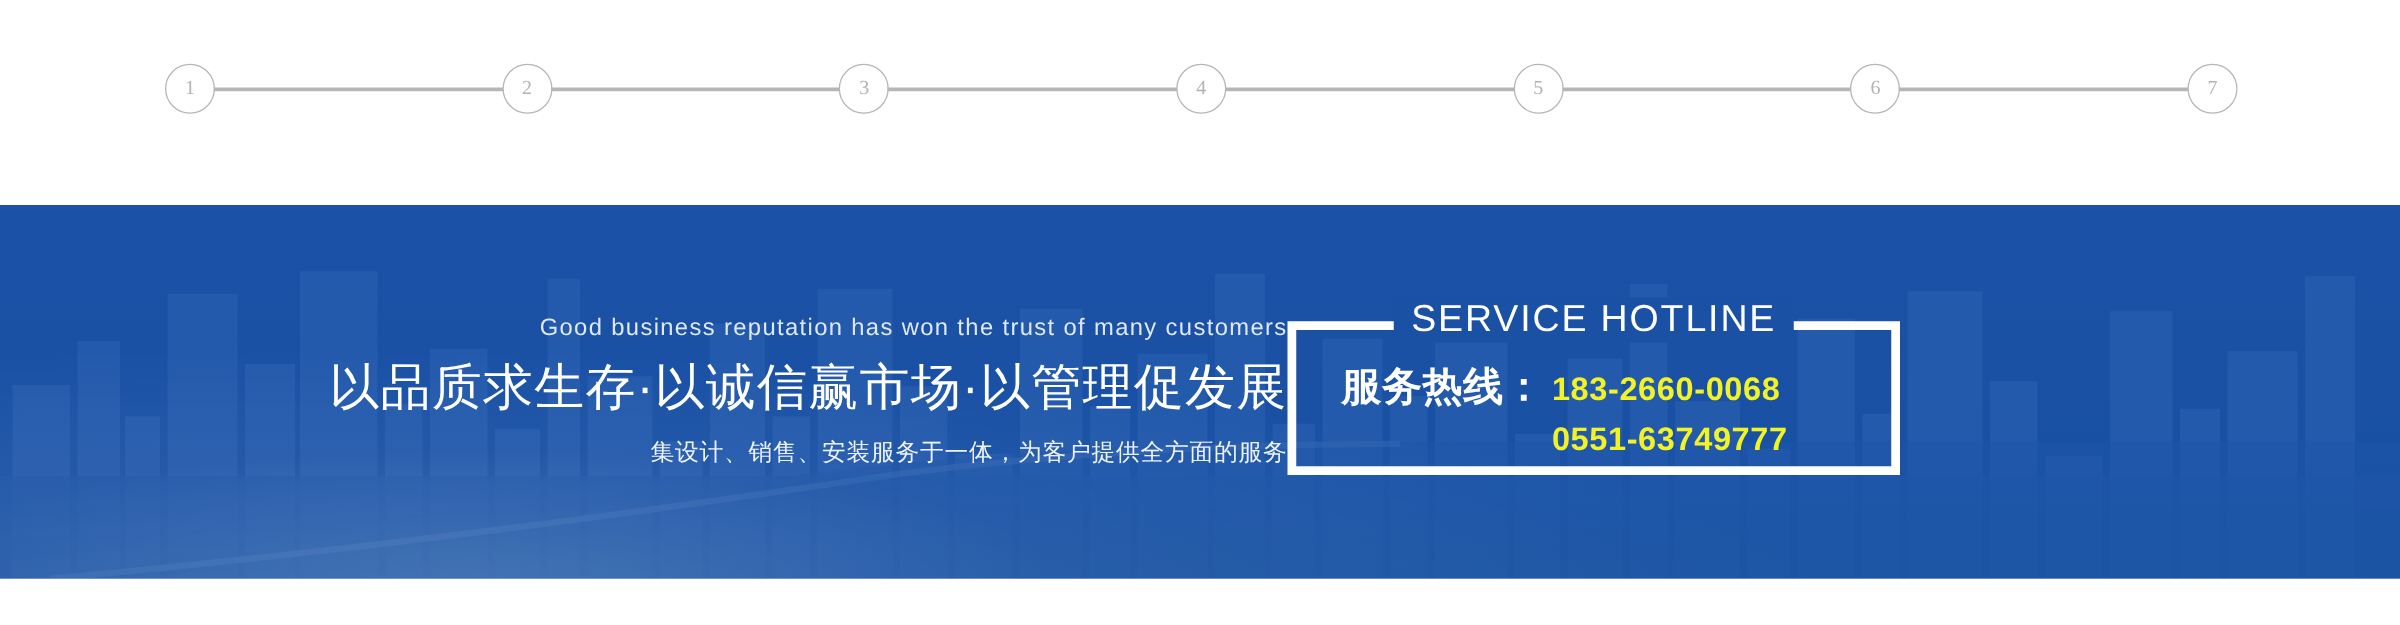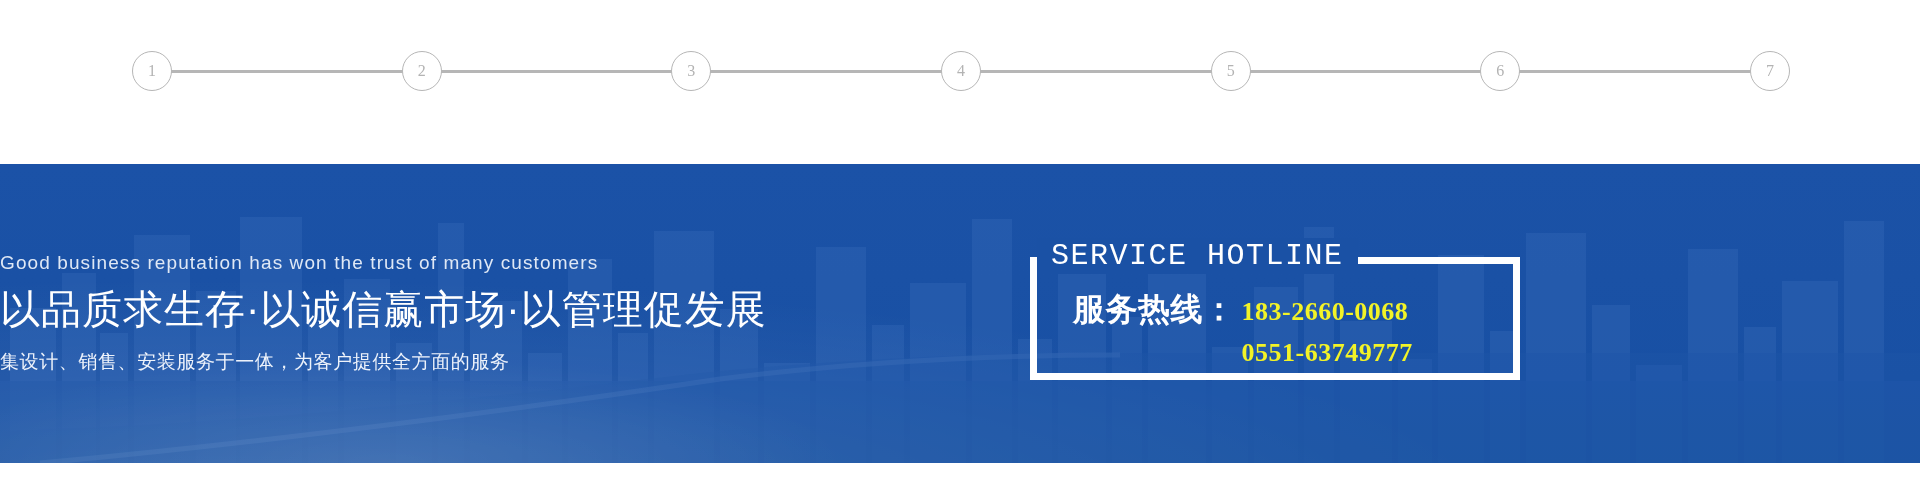--- a/index.html
+++ b/index.html
@@ -92,21 +92,21 @@
 
   
   .slogan {
     position: absolute;
     left: 0;
     top: 0;
     width: 1030px;
     height: 299px;
     display: flex;
     flex-direction: column;
-    align-items: flex-start;
+    align-items: flex-end;
     justify-content: center;
   }
   .slogan-en {
     color: #dfe8f5;
     font-size: 19px;
     letter-spacing: 1.1px;
     white-space: nowrap;
     margin: 0 0 8px 0;
   }
   .slogan-main {
@@ -133,23 +133,22 @@
     width: 490px;
     height: 123px;
     border: 7px solid #ffffff;
     box-sizing: border-box;
   }
   .hotline-title {
     position: absolute;
     left: 0;
     right: 0;
     top: -26px;
-    text-align: left;
+    text-align: center;
     pointer-events: none;
-    font-family: Liberation Mono, monospace;
   }
   .hotline-title span {
     display: inline-block;
     background: #1a51a5;
     padding: 0 14px;
     color: #ffffff;
     font-size: 30px;
     letter-spacing: 1.5px;
     line-height: 36px;
     white-space: nowrap;
@@ -176,21 +175,20 @@
   }
   .hotline-label.ghost {
     visibility: hidden;
   }
   .hotline-number {
     color: #f2f327;
     font-size: 26px;
     font-weight: bold;
     letter-spacing: 0.5px;
     margin-left: 6px;
-    font-family: Liberation Serif, serif;
   }
 
   
   .bottom-strip {
     position: absolute;
     left: 0;
     top: 463px;
     width: 1920px;
     height: 37px;
     background: #ffffff;

